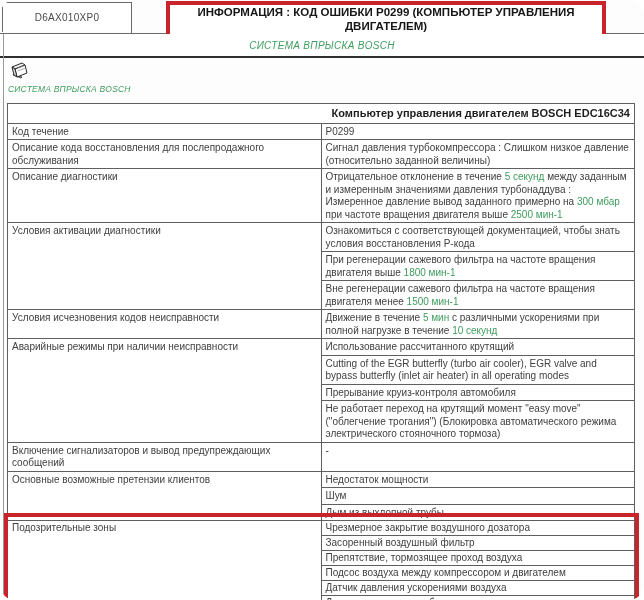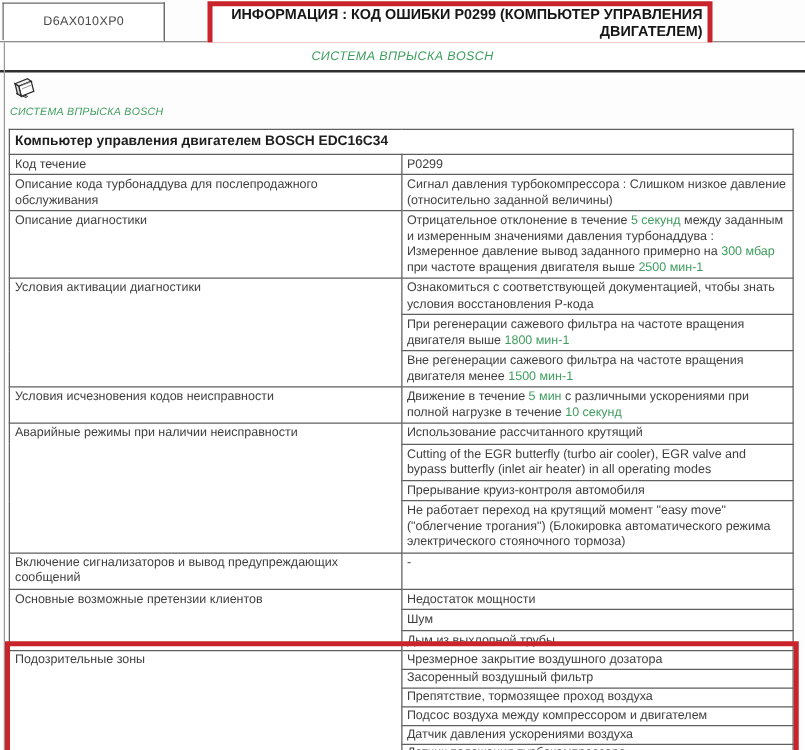--- a/index.html
+++ b/index.html
@@ -1,35 +1,36 @@
 <!DOCTYPE html>
 <html><head>
 <meta charset="utf-8">
 <style>
   html,body{margin:0;padding:0;background:#ffffff;}
   .page{
     position:relative;width:644px;height:600px;overflow:hidden;
     background:#fdfdfd;
     font-family:"Liberation Sans","DejaVu Sans",sans-serif;
     color:#3f3f3f;
+    border-radius:15px;
   }
   
   .top-header{position:absolute;left:0;top:0;width:644px;height:33px;border-bottom:1px solid #6a6a6a;}
   .doc-code-cell{
     position:absolute;left:2px;top:2px;width:128px;height:29px;
     border:1px solid #6a6a6a;border-bottom:none;
     display:flex;align-items:center;justify-content:center;
     font-size:10px;color:#4a4a4a;letter-spacing:.3px;background:#fff;
   }
   .header-divider{position:absolute;left:131px;top:2px;width:0;height:31px;border-left:1px solid #6a6a6a;}
   .title-box{
-    position:absolute;left:166px;top:1px;width:404px;box-sizing:border-box;
+    position:absolute;left:166px;top:1px;width:440px;box-sizing:border-box;
     border:4px solid #c9242b;background:#fff;
     padding:1px 4px;min-height:34px;
-    display:flex;align-items:center;justify-content:center;text-align:right;
+    display:flex;align-items:center;justify-content:center;text-align:center;
     font-size:11.5px;font-weight:bold;color:#161616;line-height:13.5px;
   }
   
   .system-band{
     position:absolute;left:0;top:34px;width:644px;height:22px;
     border-bottom:2px solid #2f2f2f;
     display:flex;align-items:center;justify-content:center;
     font-size:10px;font-style:italic;color:#3f9e5f;letter-spacing:.3px;background:#fff;
   }
   .page-left-border{position:absolute;left:3px;top:34px;bottom:0;width:0;border-left:1px solid #9a9a9a;}
@@ -45,21 +46,21 @@
     position:absolute;left:7px;top:103px;width:628px;
     border-collapse:collapse;table-layout:fixed;background:#fff;
   }
   .spec-table td,.spec-table th{
     border:1px solid #5f5f5f;
     font-size:10px;line-height:12.5px;
     padding:2px 4px 1px 4px;vertical-align:top;text-align:left;
     overflow:hidden;color:#3f3f3f;font-weight:normal;
   }
   .spec-table th.tbl-title{
-    text-align:left;font-weight:bold;font-size:11px;color:#1d1d1d;padding:3px 4px;
+    text-align:right;font-weight:bold;font-size:11px;color:#1d1d1d;padding:3px 4px;
   }
   .spec-table td.label-cell{width:152px;}
   .spec-table tr.compact td{padding:1px 4px;line-height:12px;}
   .num-green{color:#3f9c5e;}
   
   .annotation-box{
     position:absolute;box-sizing:border-box;border:4px solid #c9242b;
     pointer-events:none;background:transparent;
   }
 </style>
@@ -99,21 +100,21 @@
       <tr>
         <th class="tbl-title" colspan="2">Компьютер управления двигателем BOSCH EDC16C34</th>
       </tr>
     </thead>
     <tbody>
         <tr>
           <td class="label-cell" rowspan="1">Код течение</td>
           <td><span>P0299</span></td>
         </tr>
         <tr>
-          <td class="label-cell" rowspan="1">Описание кода турбонаддува для послепродажного обслуживания</td>
+          <td class="label-cell" rowspan="1">Описание кода восстановления для послепродажного обслуживания</td>
           <td><span>Сигнал давления турбокомпрессора : Слишком низкое давление (относительно заданной величины)</span></td>
         </tr>
         <tr>
           <td class="label-cell" rowspan="1">Описание диагностики</td>
           <td><span>Отрицательное отклонение в течение </span><span class="num-green">5 секунд</span><span> между заданным и измеренным значениями давления турбонаддува : Измеренное давление вывод заданного примерно на </span><span class="num-green">300 мбар</span><span> при частоте вращения двигателя выше </span><span class="num-green">2500 мин-1</span></td>
         </tr>
         <tr>
           <td class="label-cell" rowspan="3">Условия активации диагностики</td>
           <td><span>Ознакомиться с соответствующей документацией, чтобы знать условия восстановления P-кода</span></td>
         </tr>

